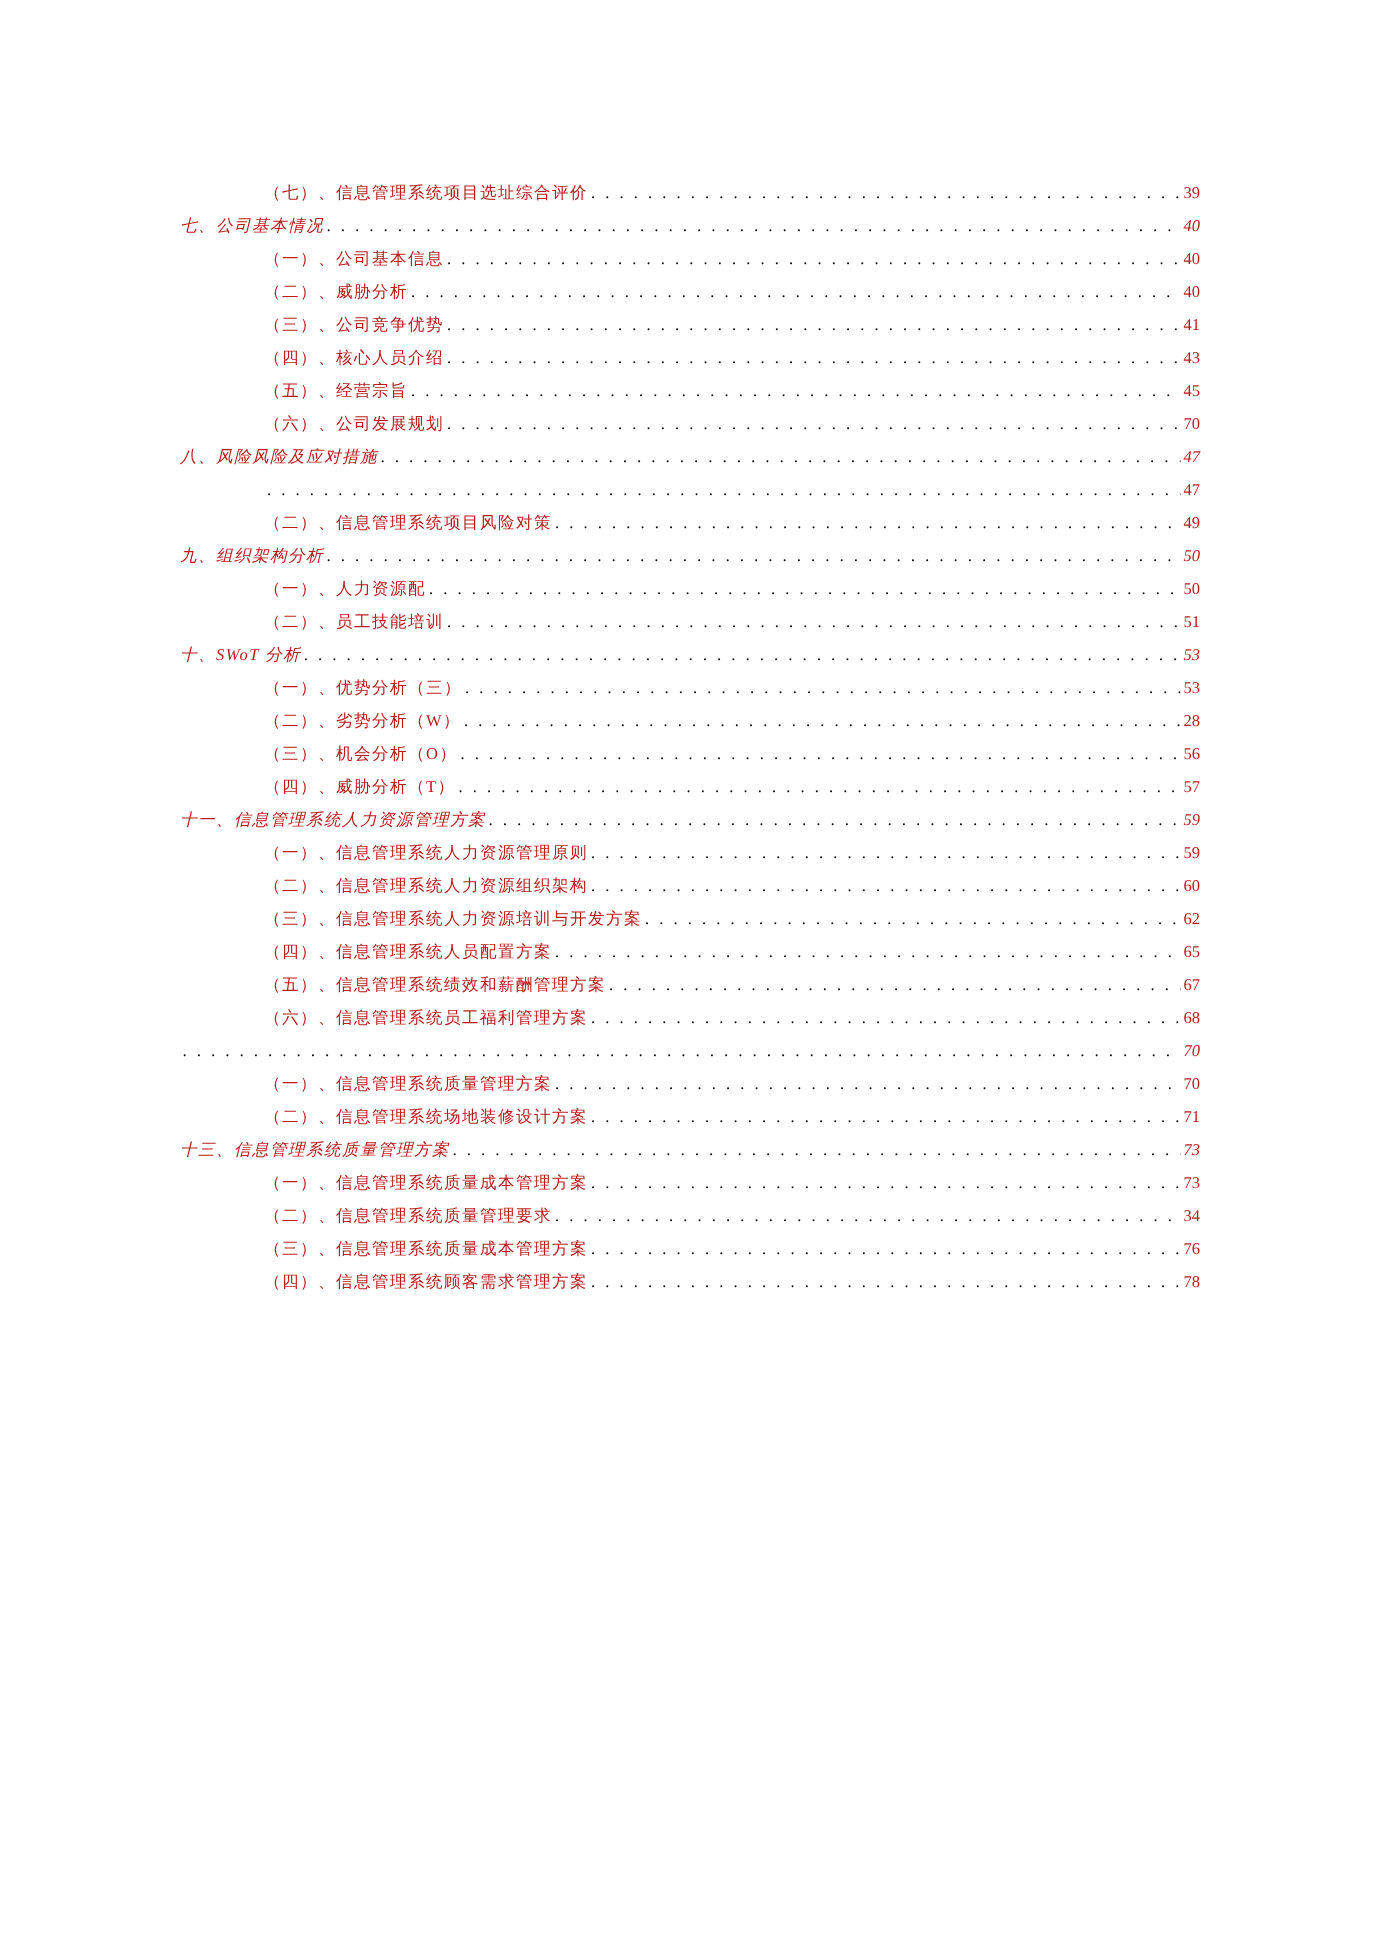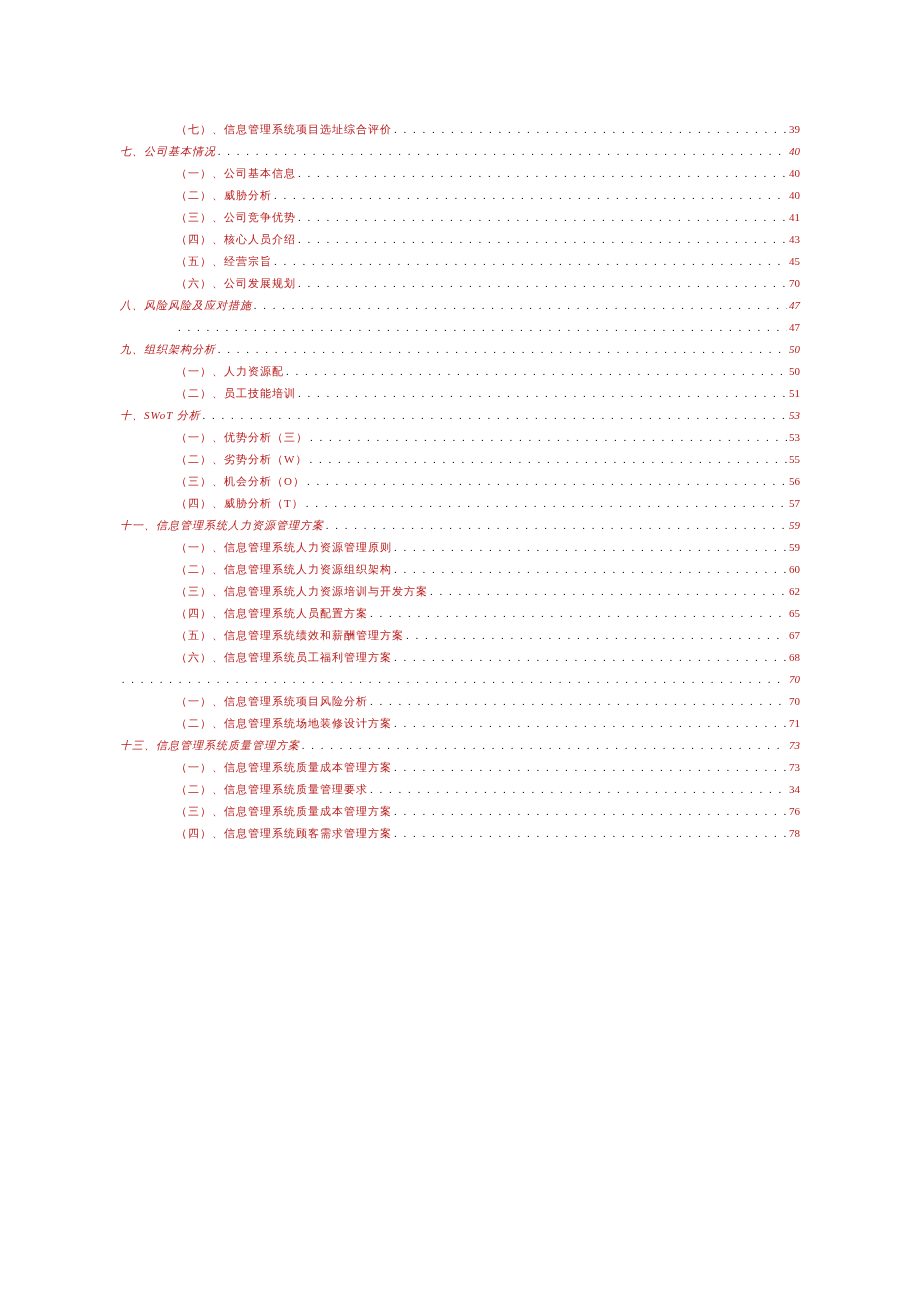--- a/index.html
+++ b/index.html
@@ -97,20 +97,25 @@
     </div>
     <div class="toc-line level-1">
       <span class="toc-label">八、风险风险及应对措施</span>
       <span class="toc-leader"></span>
       <span class="toc-page">47</span>
     </div>
     <div class="toc-line level-2">
       <span class="toc-leader"></span>
       <span class="toc-page">47</span>
     </div>
+    <div class="toc-line level-2">
+      <span class="toc-label">（二）、信息管理系统项目风险对策</span>
+      <span class="toc-leader"></span>
+      <span class="toc-page">49</span>
+    </div>
     <div class="toc-line level-1">
       <span class="toc-label">九、组织架构分析</span>
       <span class="toc-leader"></span>
       <span class="toc-page">50</span>
     </div>
     <div class="toc-line level-2">
       <span class="toc-label">（一）、人力资源配</span>
       <span class="toc-leader"></span>
       <span class="toc-page">50</span>
     </div>
@@ -125,21 +130,21 @@
       <span class="toc-page">53</span>
     </div>
     <div class="toc-line level-2">
       <span class="toc-label">（一）、优势分析（三）</span>
       <span class="toc-leader"></span>
       <span class="toc-page">53</span>
     </div>
     <div class="toc-line level-2">
       <span class="toc-label">（二）、劣势分析（W）</span>
       <span class="toc-leader"></span>
-      <span class="toc-page">55</span>
+      <span class="toc-page">28</span>
     </div>
     <div class="toc-line level-2">
       <span class="toc-label">（三）、机会分析（O）</span>
       <span class="toc-leader"></span>
       <span class="toc-page">56</span>
     </div>
     <div class="toc-line level-2">
       <span class="toc-label">（四）、威胁分析（T）</span>
       <span class="toc-leader"></span>
       <span class="toc-page">57</span>
@@ -177,21 +182,21 @@
     <div class="toc-line level-2">
       <span class="toc-label">（六）、信息管理系统员工福利管理方案</span>
       <span class="toc-leader"></span>
       <span class="toc-page">68</span>
     </div>
     <div class="toc-line level-1">
       <span class="toc-leader"></span>
       <span class="toc-page">70</span>
     </div>
     <div class="toc-line level-2">
-      <span class="toc-label">（一）、信息管理系统项目风险分析</span>
+      <span class="toc-label">（一）、信息管理系统质量管理方案</span>
       <span class="toc-leader"></span>
       <span class="toc-page">70</span>
     </div>
     <div class="toc-line level-2">
       <span class="toc-label">（二）、信息管理系统场地装修设计方案</span>
       <span class="toc-leader"></span>
       <span class="toc-page">71</span>
     </div>
     <div class="toc-line level-1">
       <span class="toc-label">十三、信息管理系统质量管理方案</span>

